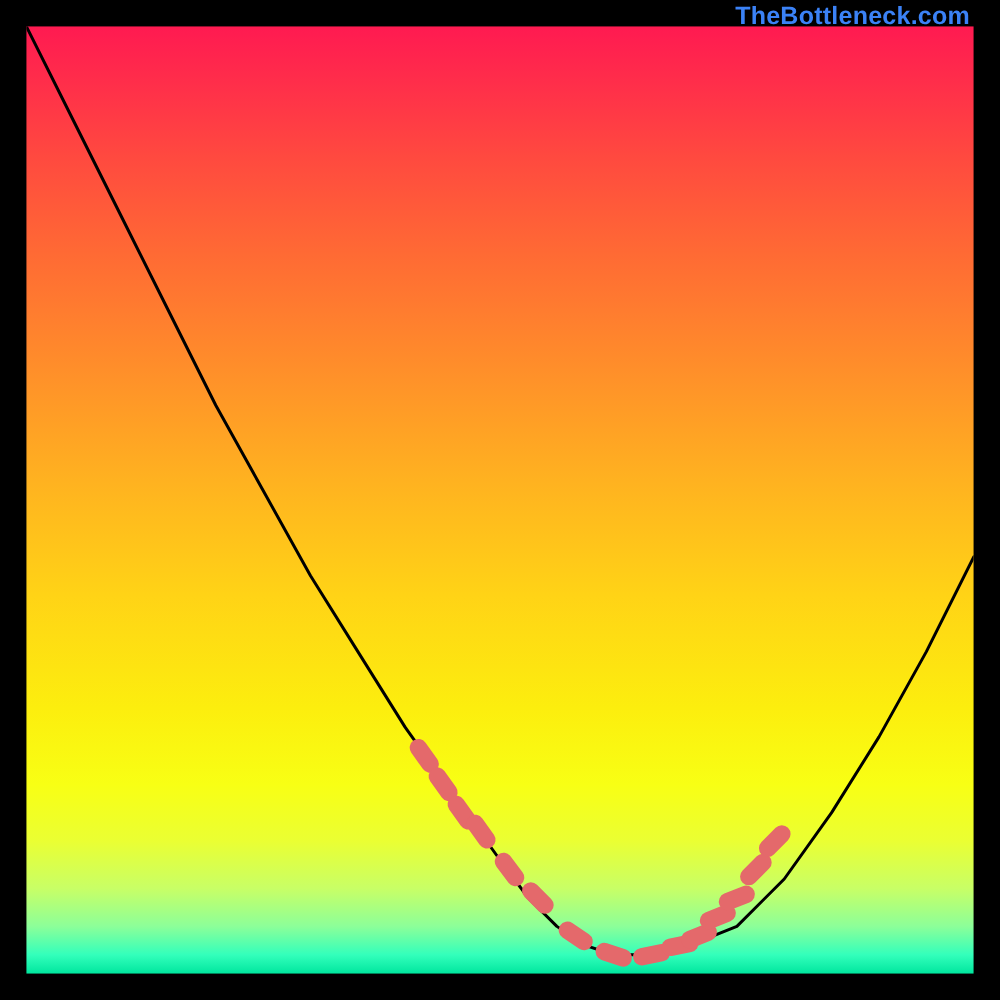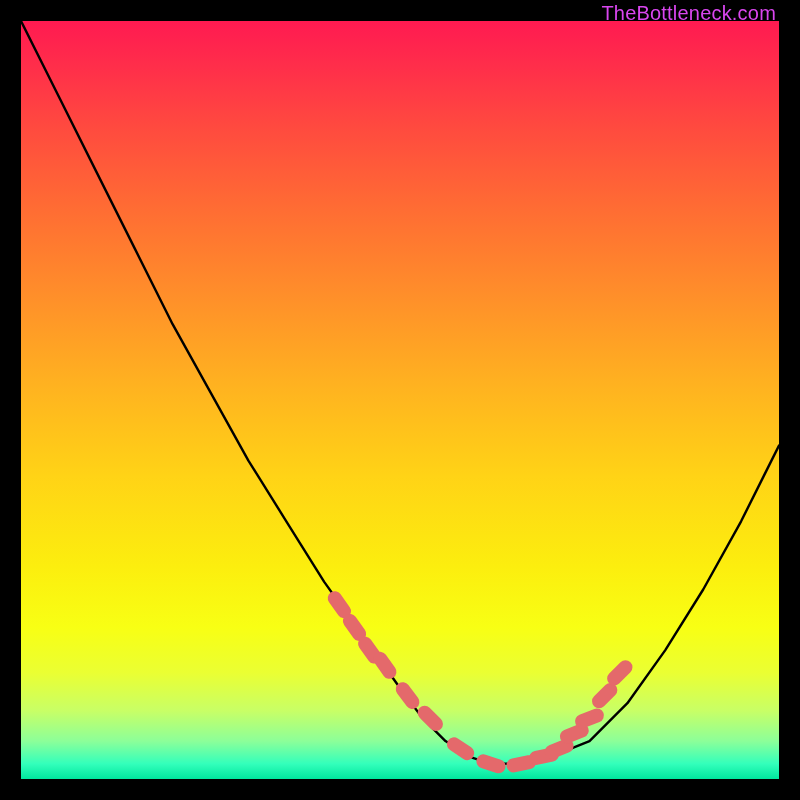--- a/index.html
+++ b/index.html
@@ -52,23 +52,23 @@
     position: absolute;
     left: 0;
     top: 0;
     width: 758px;
     height: 758px;
   }
   .watermark {
     position: absolute;
     top: 2px;
     right: 24px;
-    color: #d946ef;
+    color: #3b82f6;
     font-size: 20px;
-    font-weight: 400;
+    font-weight: 700;
     letter-spacing: 0.2px;
   }
 </style>
 </head>
 <body>
 
 <div class="stage">
   <div class="watermark">TheBottleneck.com</div>
 
   <div class="plot">

